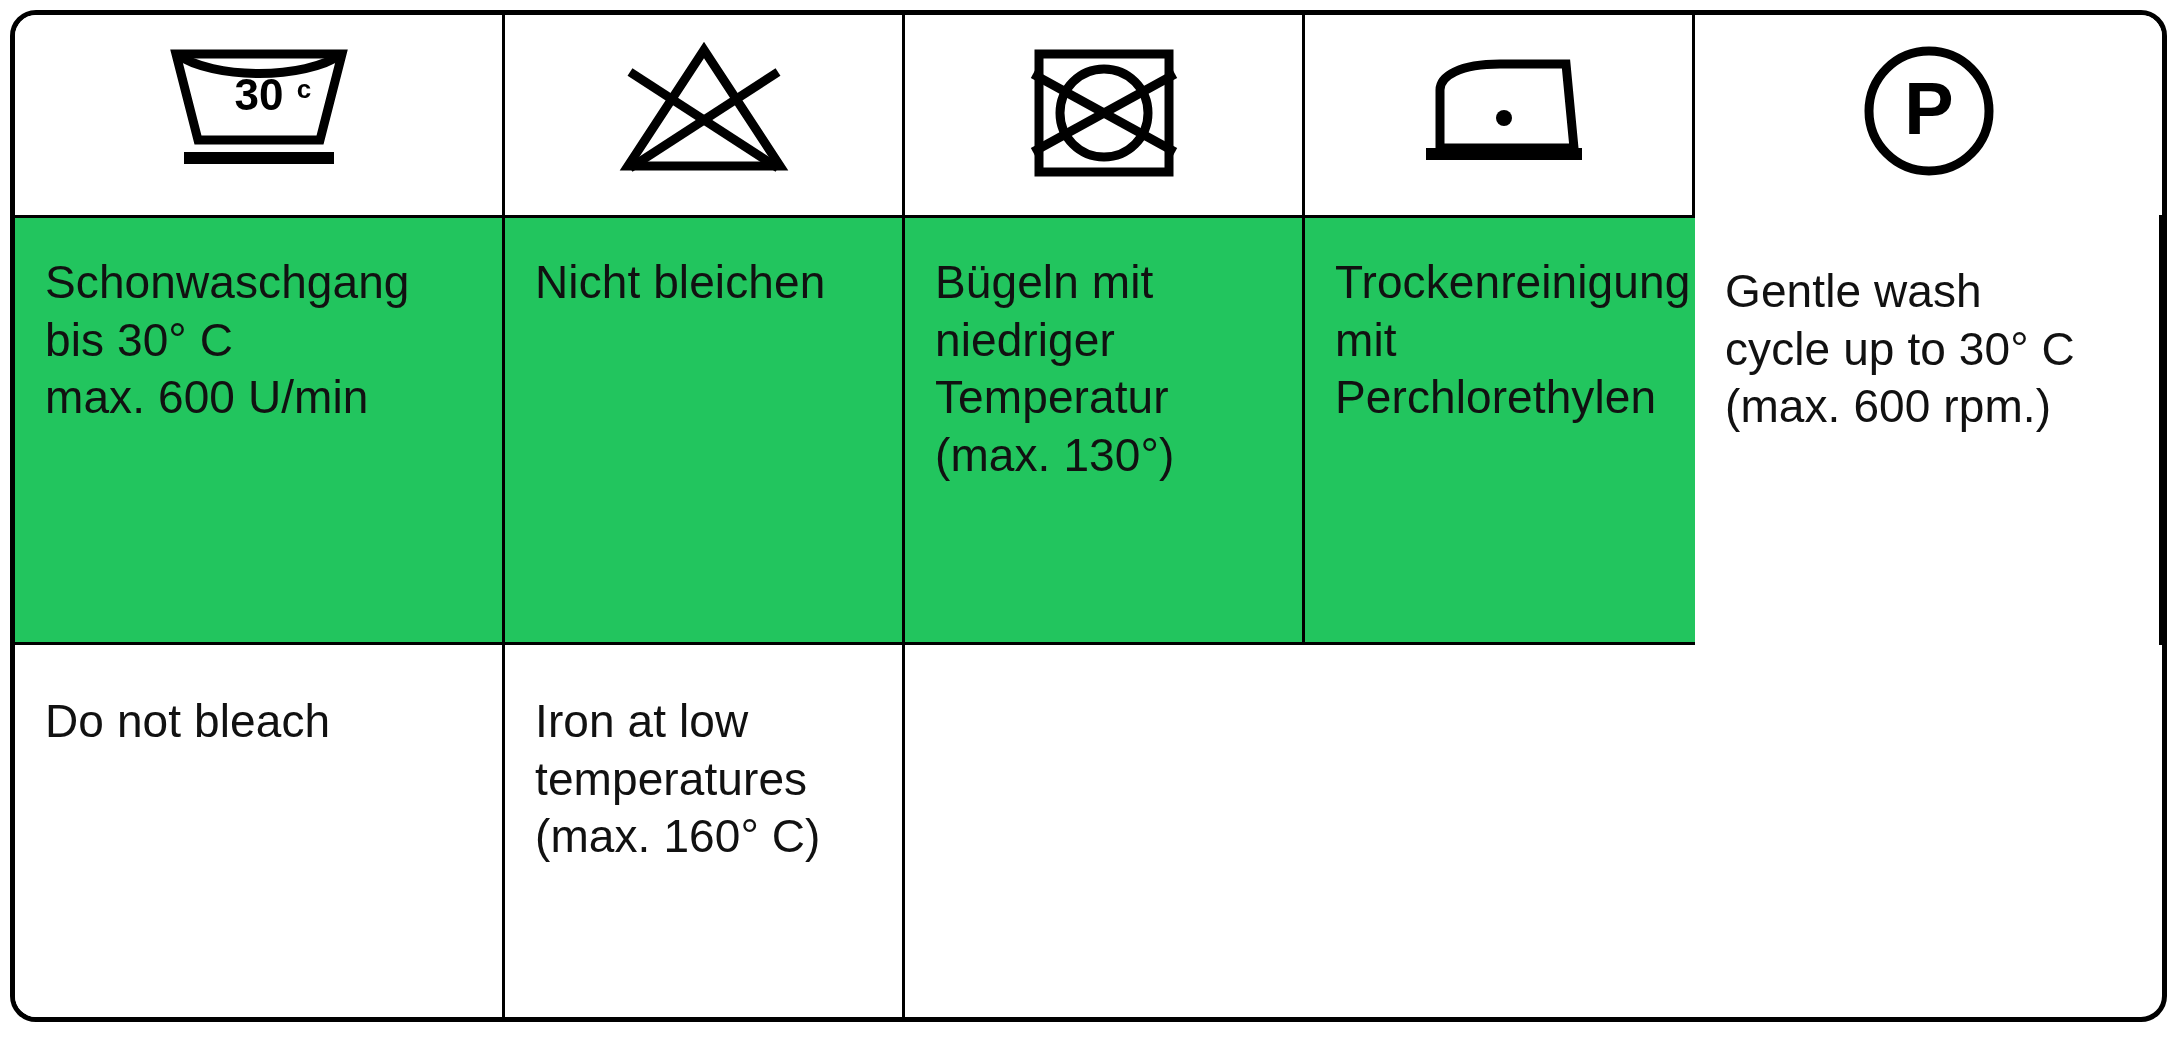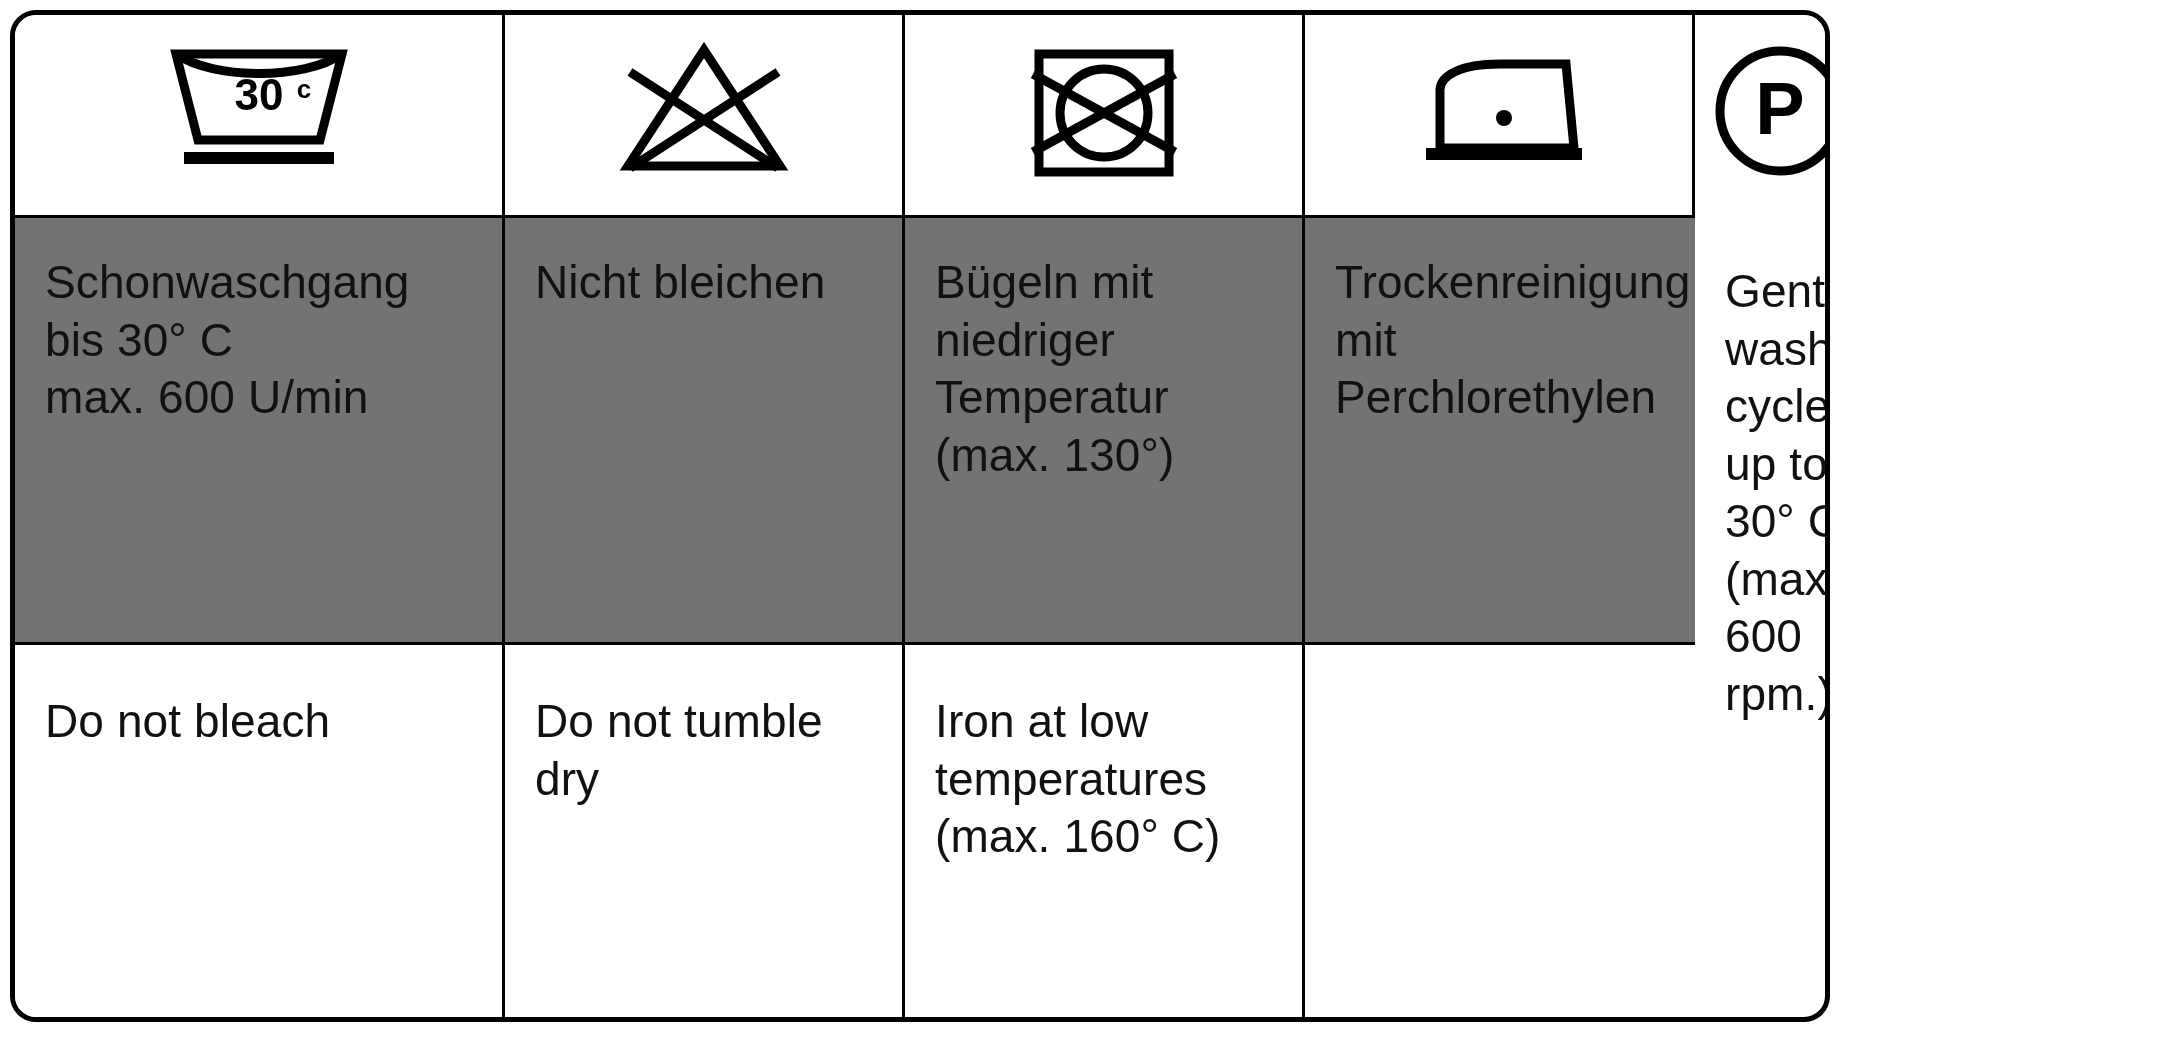--- a/index.html
+++ b/index.html
@@ -11,21 +11,21 @@
     width: 2178px;
     height: 1042px;
     font-family: "Liberation Sans", sans-serif;
     overflow: hidden;
   }
 
   .care-table {
     position: absolute;
     left: 10px;
     top: 10px;
-    width: 1820px;
+    width: 2157px;
     height: 1012px;
     border: 5px solid #000000;
     border-radius: 26px;
     box-sizing: border-box;
     background: #ffffff;
     overflow: hidden;
   }
 
   .grid {
     display: grid;
@@ -50,21 +50,21 @@
     display: flex;
     align-items: center;
     justify-content: center;
     background: #ffffff;
     padding-bottom: 8px;
   }
   .icon-cell svg { display: block; }
 
   
   .de-cell {
-    background: #737373;
+    background: #22c55e;
     border-top: 3px solid #000000;
     border-bottom: 3px solid #000000;
     padding: 36px 0 0 30px;
   }
   .en-cell {
     background: #ffffff;
     padding: 48px 0 0 30px;
   }
 
   .txt {
@@ -154,23 +154,19 @@
 
     <div class="cell en-cell col-sep">
       <div class="txt">Gentle wash
 cycle up to 30° C
 (max. 600 rpm.)</div>
     </div>
     <div class="cell en-cell col-sep">
       <div class="txt">Do not bleach</div>
     </div>
     <div class="cell en-cell col-sep">
-      <div class="txt">Do not tumble
-dry</div>
-    </div>
-    <div class="cell en-cell col-sep">
       <div class="txt">Iron at low
 temperatures
 (max. 160° C)</div>
     </div>
 
   </div>
 </div>
 
 </body></html>

